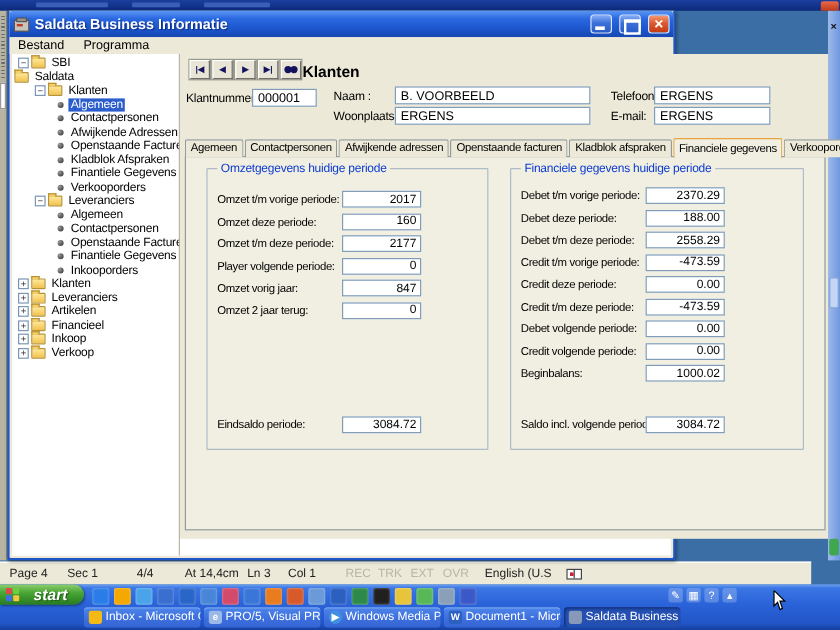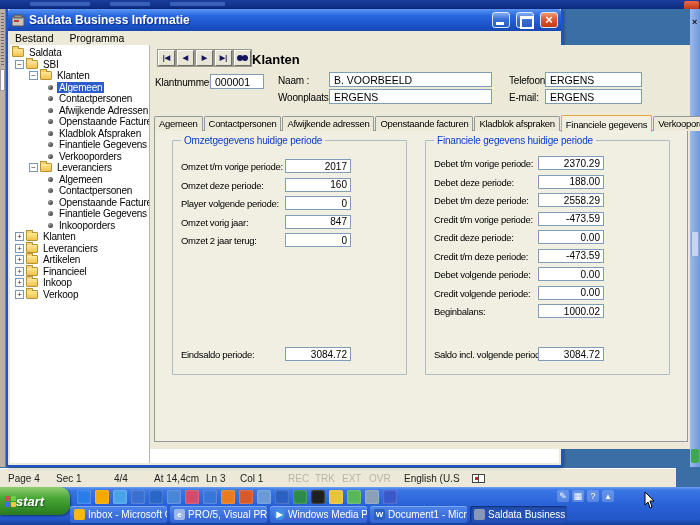--- a/index.html
+++ b/index.html
@@ -96,23 +96,23 @@
   .gb1 .g-rows{top:18px}.gb2 .g-rows{top:15px}
   .grow{position:relative;height:18.5px}
   .glabel{position:absolute;left:8px;top:2px;font-size:9.5px;letter-spacing:-0.3px;white-space:nowrap}
   .ginput{position:absolute;left:112px;top:0;width:66px;height:14px;border:1px solid #7f9db9;background:#fff;
      font-size:10px;text-align:right;padding:0 3px;font-family:"Liberation Sans",sans-serif;color:#000}
   .g-total{position:absolute;left:0;right:0;bottom:10px;height:17px}
 
   
   .taskbar{position:absolute;left:0;top:487px;width:700px;height:38px;
      background:linear-gradient(180deg,#6ea1f0 0,#3a76e4 8%,#2a62d8 45%,#2256c8 85%,#163f9e 100%)}
-  .start{position:absolute;left:0;top:0;width:70px;height:28px;border-radius:0 10px 10px 0;
+  .start{position:absolute;left:0;top:0;width:70px;height:17px;border-radius:0 10px 10px 0;
      background:linear-gradient(180deg,#8fce6f 0,#4aa636 40%,#37912a 70%,#2a7a20 100%);
-     display:flex;align-items:center;gap:0;padding:0 10px 0 5px;box-shadow:1px 1px 2px rgba(0,0,0,.4)}
+     display:flex;align-items:center;gap:12px;padding:0 10px 0 5px;box-shadow:1px 1px 2px rgba(0,0,0,.4)}
   .start-label{color:#fff;font-weight:bold;font-style:italic;font-size:13px;text-shadow:1px 1px 1px #1e5a16}
   .winflag{width:11px;height:11px;display:grid;grid-template-columns:5px 5px;grid-template-rows:5px 5px;gap:1px}
   .winflag i{border-radius:1px}
   .winflag i:nth-child(1){background:#e24747}.winflag i:nth-child(2){background:#6fce3f}
   .winflag i:nth-child(3){background:#3f6fe0}.winflag i:nth-child(4){background:#f5c63f}
   .quicklaunch{position:absolute;left:77px;top:3px;display:flex;gap:4px}
   .ql{width:14px;height:14px;border-radius:2px;box-shadow:inset 0 0 2px rgba(255,255,255,.5)}
   .lang-icons{position:absolute;left:557px;top:3px;display:flex;gap:3px}
   .lang-icons span{width:12px;height:12px;background:rgba(255,255,255,.22);border-radius:2px;color:#fff;
      font-size:9px;line-height:12px;text-align:center}
@@ -178,28 +178,28 @@
       <span class="tb-btn close"></span>
     </div>
     <div class="menubar">
       <span>Bestand</span>
       <span>Programma</span>
     </div>
 
     <div class="client">
 
       <div class="tree">
+        <div class="trow l1">
+            <span class="exp minus"></span>
+            <span class="folder"></span>
+            <span class="tlabel">SBI</span>
+          </div>
         <div class="trow l0">
             <span class="folder"></span>
             <span class="tlabel">Saldata</span>
-          </div>
-        <div class="trow l1">
-            <span class="exp minus"></span>
-            <span class="folder"></span>
-            <span class="tlabel">SBI</span>
           </div>
         <div class="trow l2">
             <span class="exp minus"></span>
             <span class="folder"></span>
             <span class="tlabel">Klanten</span>
           </div>
         <div class="trow l3 sel">
             <span class="dot"></span>
             <span class="tlabel">Algemeen</span>
           </div>
@@ -322,20 +322,24 @@
           <div class="groupbox gb1">
             <span class="gtitle">Omzetgegevens huidige periode</span>
             <div class="g-rows">
               <div class="grow">
                   <span class="glabel">Omzet t/m vorige periode:</span>
                   <input class="ginput" readonly="" value="2017" style="">
                 </div>
               <div class="grow">
                   <span class="glabel">Omzet deze periode:</span>
                   <input class="ginput" readonly="" value="160" style="">
+                </div>
+              <div class="grow">
+                  <span class="glabel">Omzet t/m deze periode:</span>
+                  <input class="ginput" readonly="" value="2177" style="">
                 </div>
               <div class="grow">
                   <span class="glabel">Player volgende periode:</span>
                   <input class="ginput" readonly="" value="0" style="">
                 </div>
               <div class="grow">
                   <span class="glabel">Omzet vorig jaar:</span>
                   <input class="ginput" readonly="" value="847" style="">
                 </div>
               <div class="grow">

